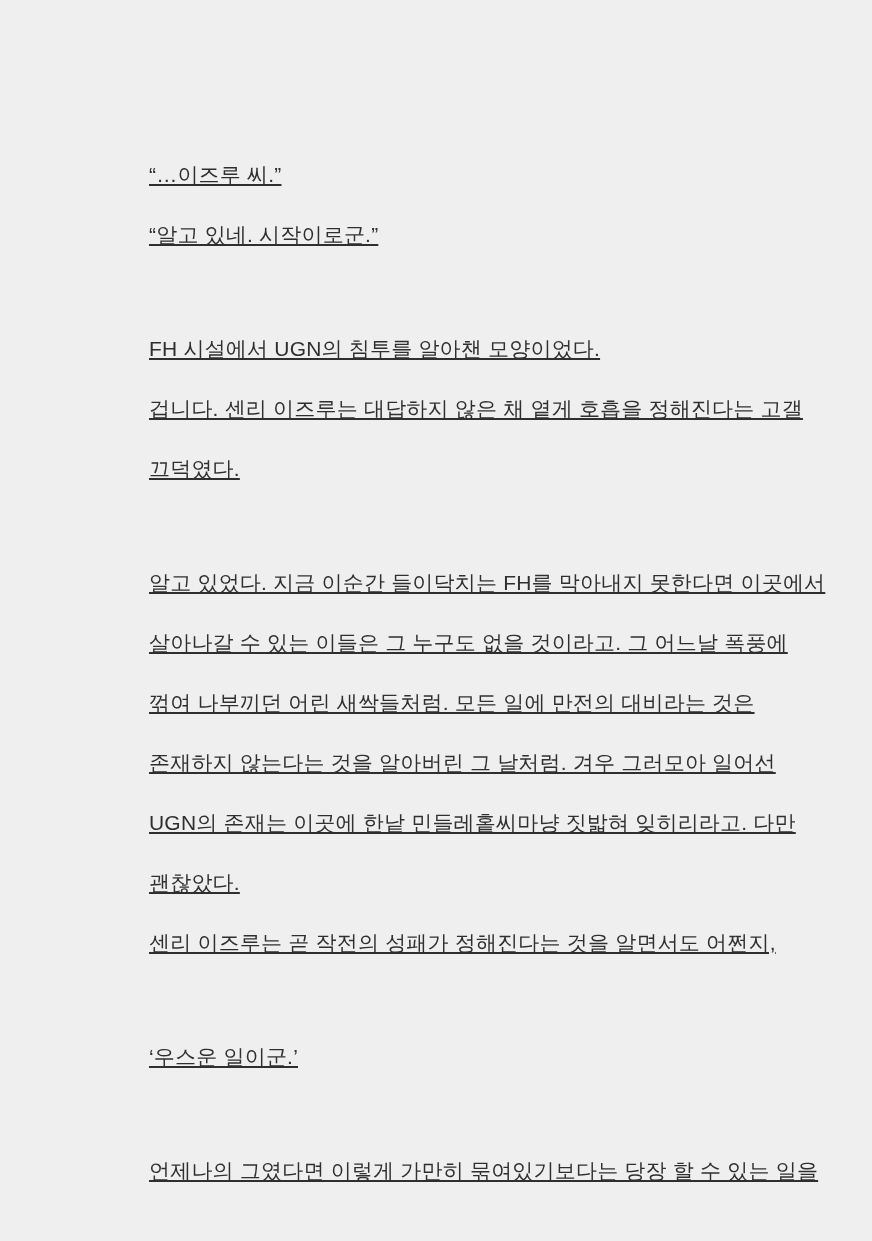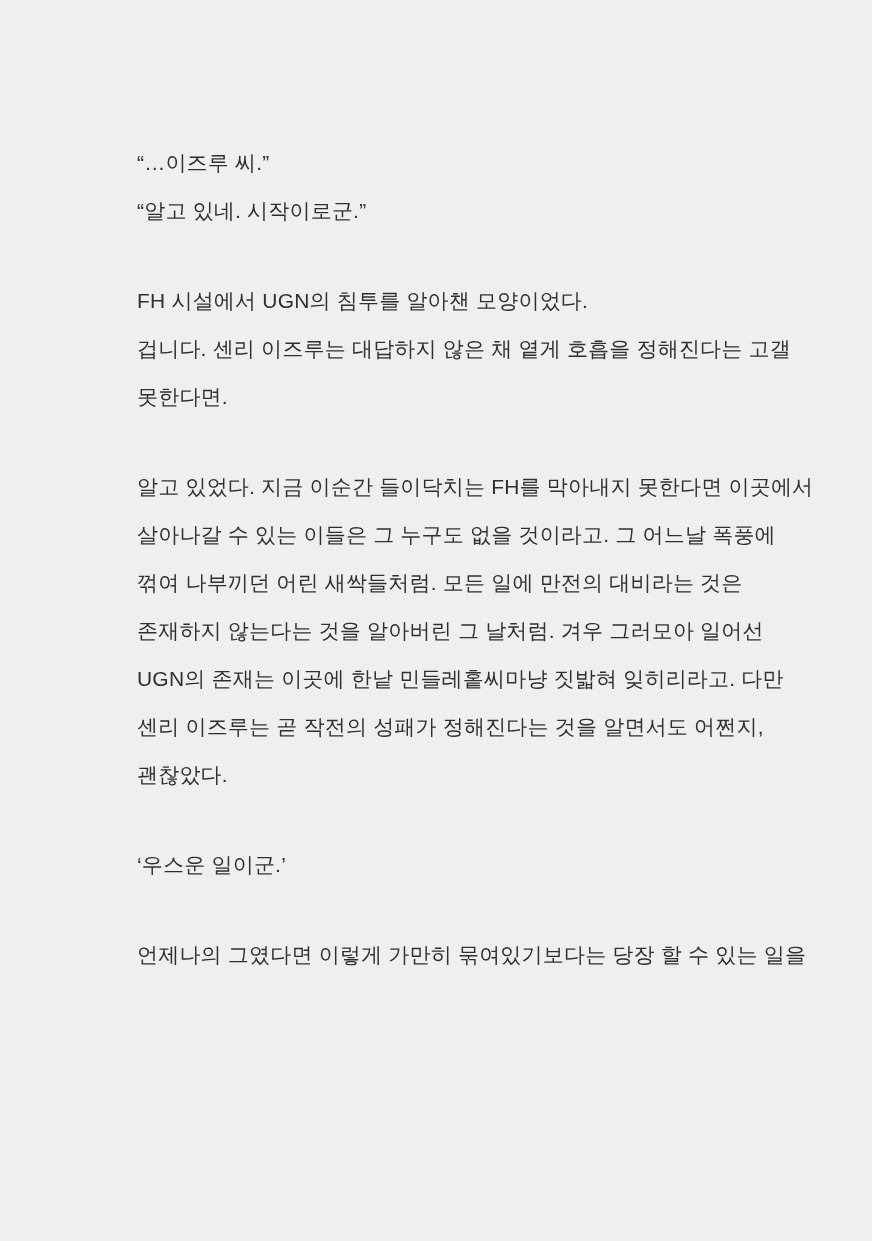--- a/index.html
+++ b/index.html
@@ -14,51 +14,52 @@
     position: relative;
     font-family: "Liberation Sans", "DejaVu Sans", sans-serif;
   }
   .text-block {
     position: absolute;
     left: 137px;
     top: 139px;
     right: 40px;
   }
   .line {
-    margin: 0;
+    margin: 12px;
     padding: 0;
     height: 48px;
     line-height: 48px;
     font-size: 21px;
     font-weight: 400;
     color: #2f2f2f;
     letter-spacing: 0.2px;
     white-space: nowrap;
+    text-decoration: underline;
   }
   .line.blank {
     height: 42px;
   }
 </style>
 </head>
 <body style="background: rgb(239, 239, 239);">
 
 <main>
   <div class="text-block">
     <p class="line">“…이즈루 씨.”</p>
     <p class="line">“알고 있네. 시작이로군.”</p>
     <p class="line blank"></p>
     <p class="line">FH 시설에서 UGN의 침투를 알아챈 모양이었다.</p>
     <p class="line">겁니다. 센리 이즈루는 대답하지 않은 채 옅게 호흡을 정해진다는 고갤</p>
-    <p class="line">못한다면.</p>
+    <p class="line">끄덕였다.</p>
     <p class="line blank"></p>
     <p class="line">알고 있었다. 지금 이순간 들이닥치는 FH를 막아내지 못한다면 이곳에서</p>
     <p class="line">살아나갈 수 있는 이들은 그 누구도 없을 것이라고. 그 어느날 폭풍에</p>
     <p class="line">꺾여 나부끼던 어린 새싹들처럼. 모든 일에 만전의 대비라는 것은</p>
     <p class="line">존재하지 않는다는 것을 알아버린 그 날처럼. 겨우 그러모아 일어선</p>
     <p class="line">UGN의 존재는 이곳에 한낱 민들레홑씨마냥 짓밟혀 잊히리라고. 다만</p>
+    <p class="line">괜찮았다.</p>
     <p class="line">센리 이즈루는 곧 작전의 성패가 정해진다는 것을 알면서도 어쩐지,</p>
-    <p class="line">괜찮았다.</p>
     <p class="line blank"></p>
     <p class="line">‘우스운 일이군.’</p>
     <p class="line blank"></p>
     <p class="line">언제나의 그였다면 이렇게 가만히 묶여있기보다는 당장 할 수 있는 일을</p>
   </div>
 </main>
 
 </body></html>

